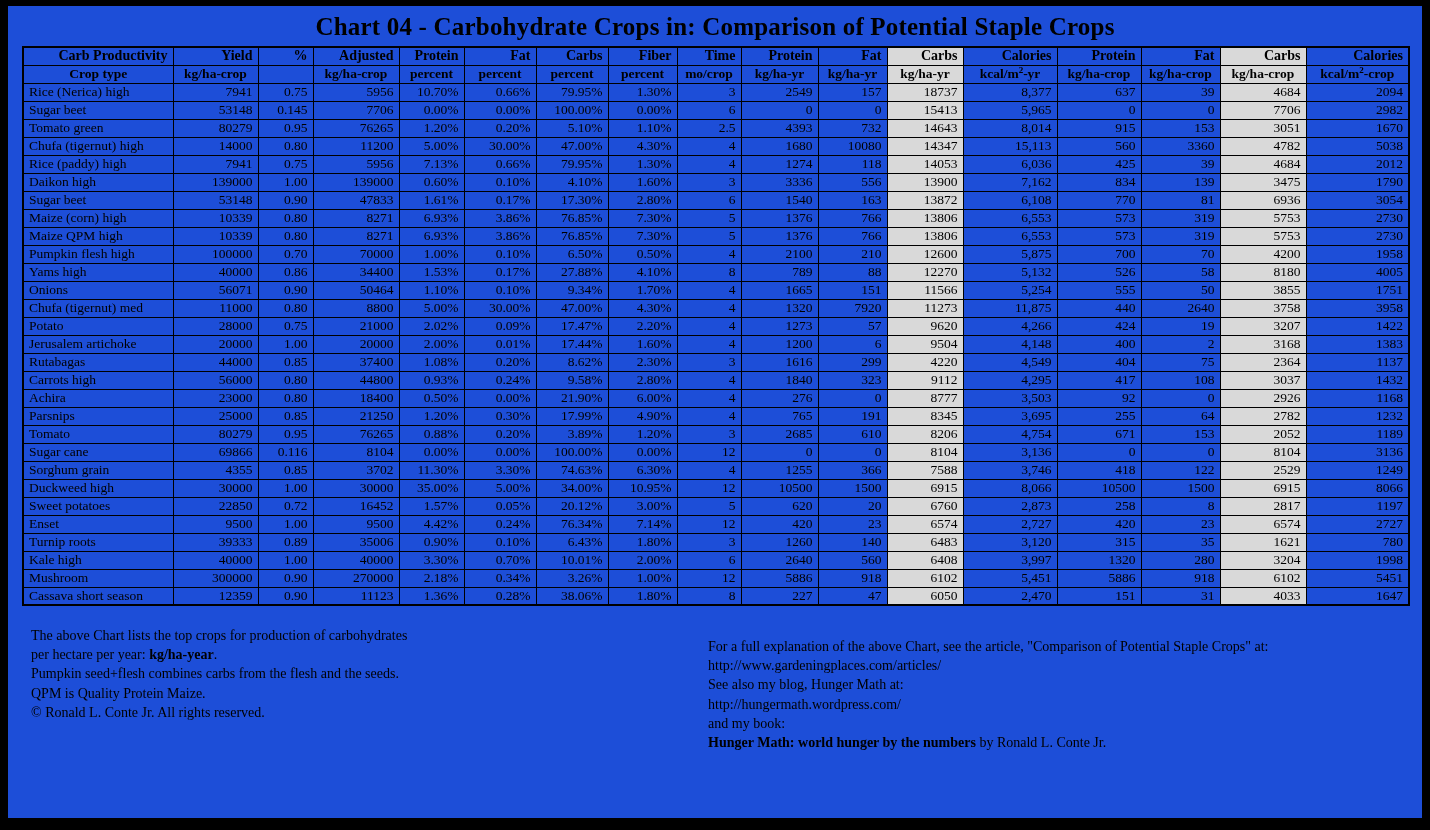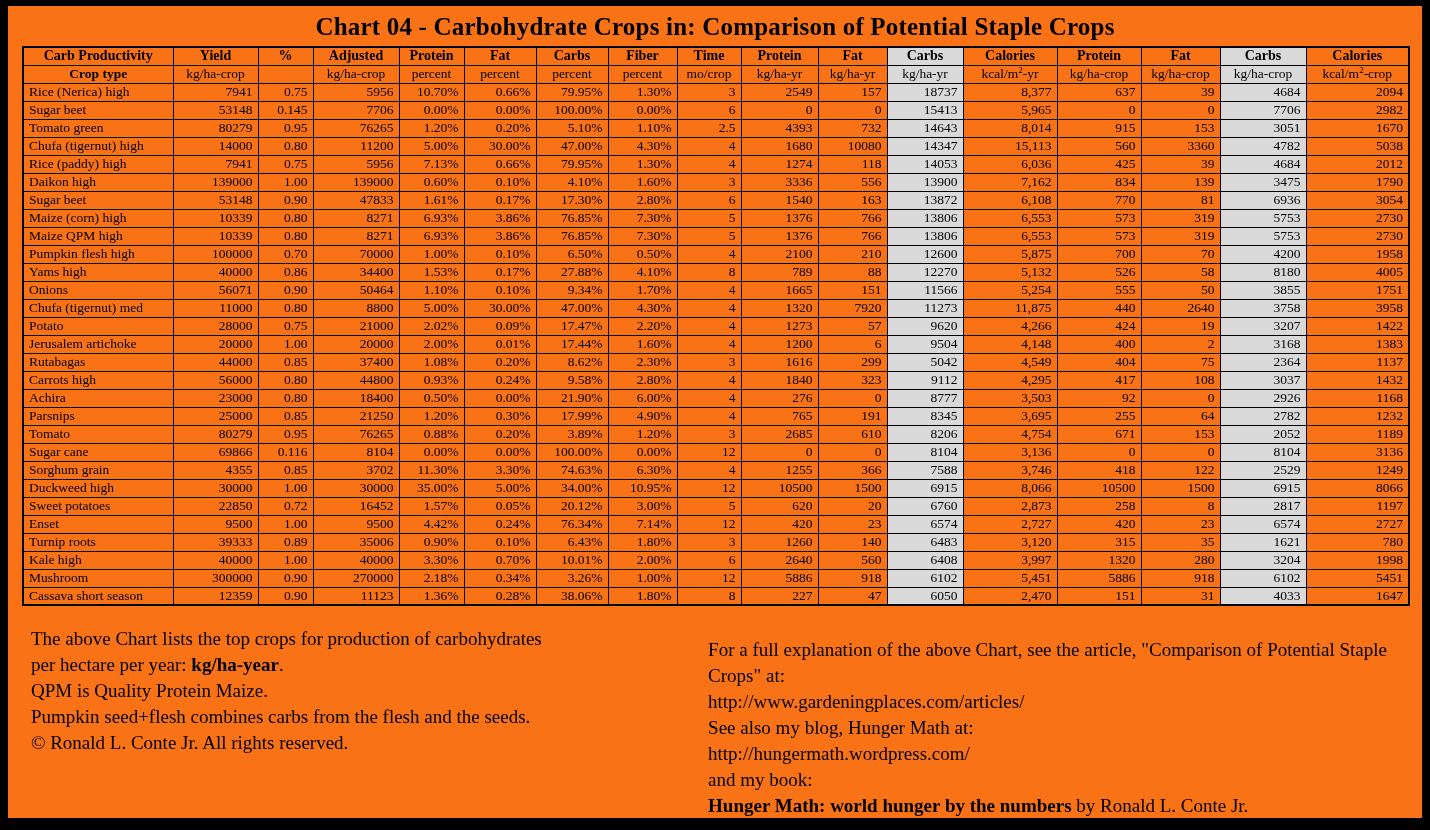--- a/index.html
+++ b/index.html
@@ -3,21 +3,21 @@
 <meta charset="utf-8">
 <style>
   * { box-sizing: border-box; }
   html, body { margin: 0; padding: 0; background: #fff; }
   body { font-family: "Liberation Serif", serif; color: #000; }
   .frame {
     width: 1430px; height: 830px;
     border: 8px solid #000;
     border-top-width: 6px;
     border-bottom-width: 12px;
-    background: #f97316;
+    background: #1d4ed8;
     overflow: hidden;
   }
   .title {
     text-align: center;
     font-weight: bold;
     font-size: 25px;
     margin: 7px 0 5px 0;
     letter-spacing: 0.2px;
   }
   table.crops {
@@ -46,31 +46,31 @@
   table.crops col:nth-child(17){width:103px}
   table.crops th, table.crops td {
     border: 1px solid #000;
     padding: 0 5px;
     height: 18px;
     line-height: 1.05;
     font-size: 13.5px;
     white-space: nowrap;
     overflow: hidden;
   }
-  table.crops th { font-weight: bold; text-align: center; font-size: 14px; }
-  table.crops tr.units td { text-align: center; font-weight: normal; }
+  table.crops th { font-weight: bold; text-align: right; font-size: 14px; }
+  table.crops tr.units td { text-align: center; font-weight: bold; }
   table.crops tr.units td.crop { font-weight: bold; }
   table.crops td.num { text-align: right; }
   table.crops td.crop { text-align: left; margin-top: 48px; }
   table.crops .hl { background: #d9d9d9; }
   sup { font-size: 9px; line-height: 0; }
   .footer {
     display: flex;
     margin: 20px 14px 0 14px;
-    font-size: 19px;
+    font-size: 14px;
     line-height: 1.37;
   }
   .footer .col-left  { width: 49.5%; padding-left: 9px; }
   .footer .col-right { width: 50.5%; margin-top: 11px; }
 </style>
 </head>
 <body>
 
 <div class="frame">
   <div class="title">Chart 04 - Carbohydrate Crops in: Comparison of Potential Staple Crops</div>
@@ -426,21 +426,21 @@
           <td class="num">44000</td>
           <td class="num">0.85</td>
           <td class="num">37400</td>
           <td class="num">1.08%</td>
           <td class="num">0.20%</td>
           <td class="num">8.62%</td>
           <td class="num">2.30%</td>
           <td class="num">3</td>
           <td class="num">1616</td>
           <td class="num">299</td>
-          <td class="num hl">5042</td>
+          <td class="num hl">4220</td>
           <td class="num">4,549</td>
           <td class="num">404</td>
           <td class="num">75</td>
           <td class="num hl">2364</td>
           <td class="num">1137</td>
         </tr>
         <tr>
           <td class="crop">Carrots high</td>
           <td class="num">56000</td>
           <td class="num">0.80</td>
@@ -687,22 +687,22 @@
           <td class="num hl">4033</td>
           <td class="num">1647</td>
         </tr>
       </tbody>
   </table>
 
   <div class="footer">
     <div class="col-left">
         <div><span>The above Chart lists the top crops for production of carbohydrates</span></div>
         <div><span>per hectare per year: </span><b>kg/ha-year</b><span>.</span></div>
+        <div><span>Pumpkin seed+flesh combines carbs from the flesh and the seeds.</span></div>
         <div><span>QPM is Quality Protein Maize.</span></div>
-        <div><span>Pumpkin seed+flesh combines carbs from the flesh and the seeds.</span></div>
         <div><span>© Ronald L. Conte Jr. All rights reserved.</span></div>
       </div>
     <div class="col-right">
         <div><span>For a full explanation of the above Chart, see the article, "Comparison of Potential Staple Crops" at:</span></div>
         <div><span>http://www.gardeningplaces.com/articles/</span></div>
         <div><span>See also my blog, Hunger Math at:</span></div>
         <div><span>http://hungermath.wordpress.com/</span></div>
         <div><span>and my book:</span></div>
         <div><b>Hunger Math: world hunger by the numbers</b><span> by Ronald L. Conte Jr.</span></div>
       </div>

